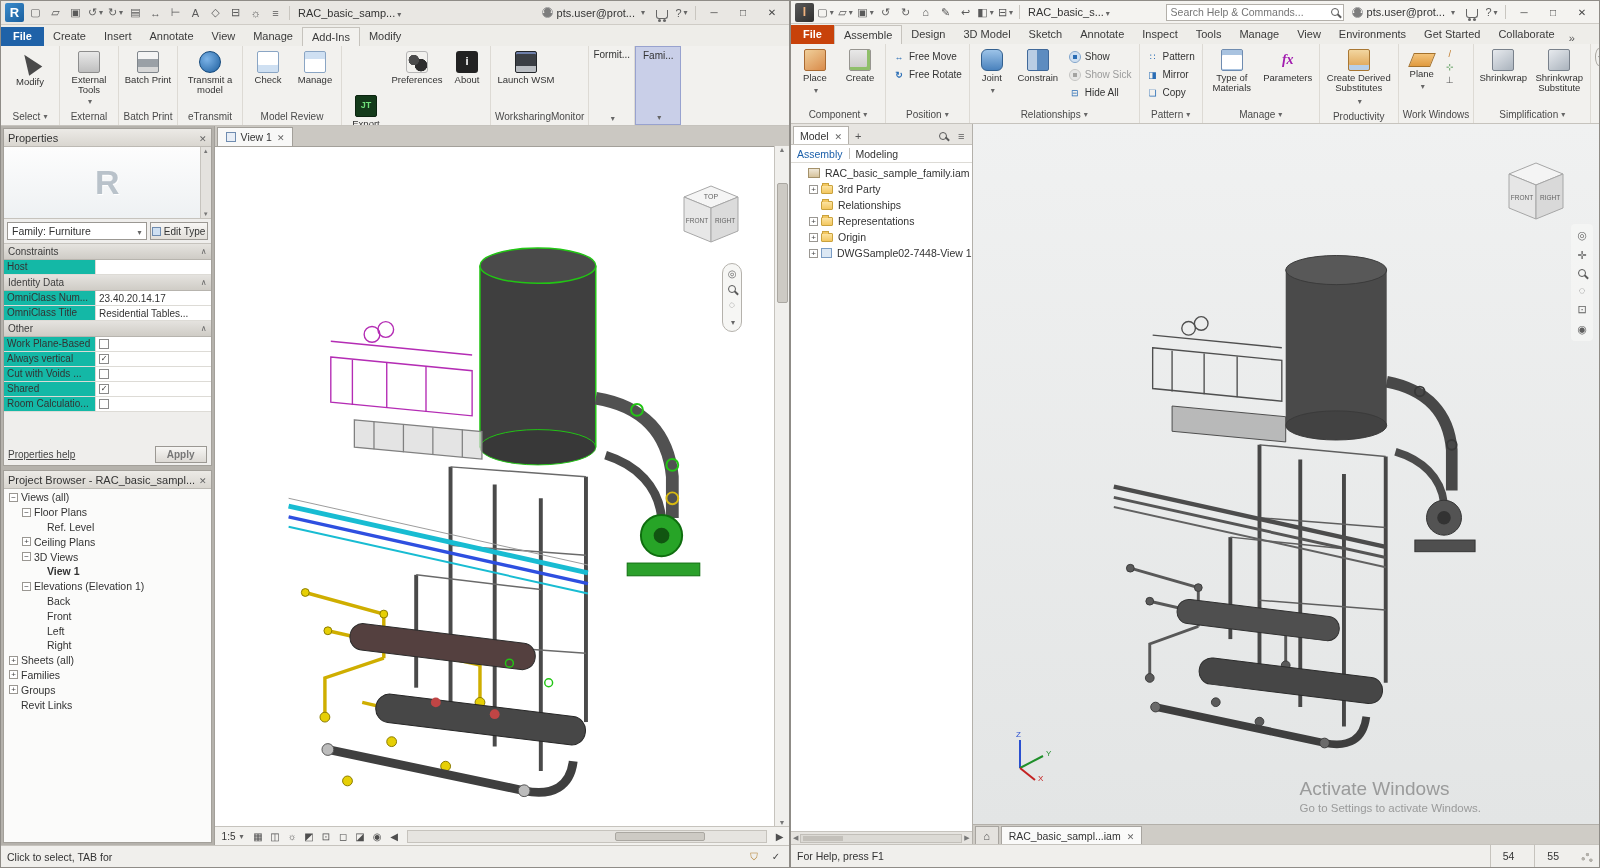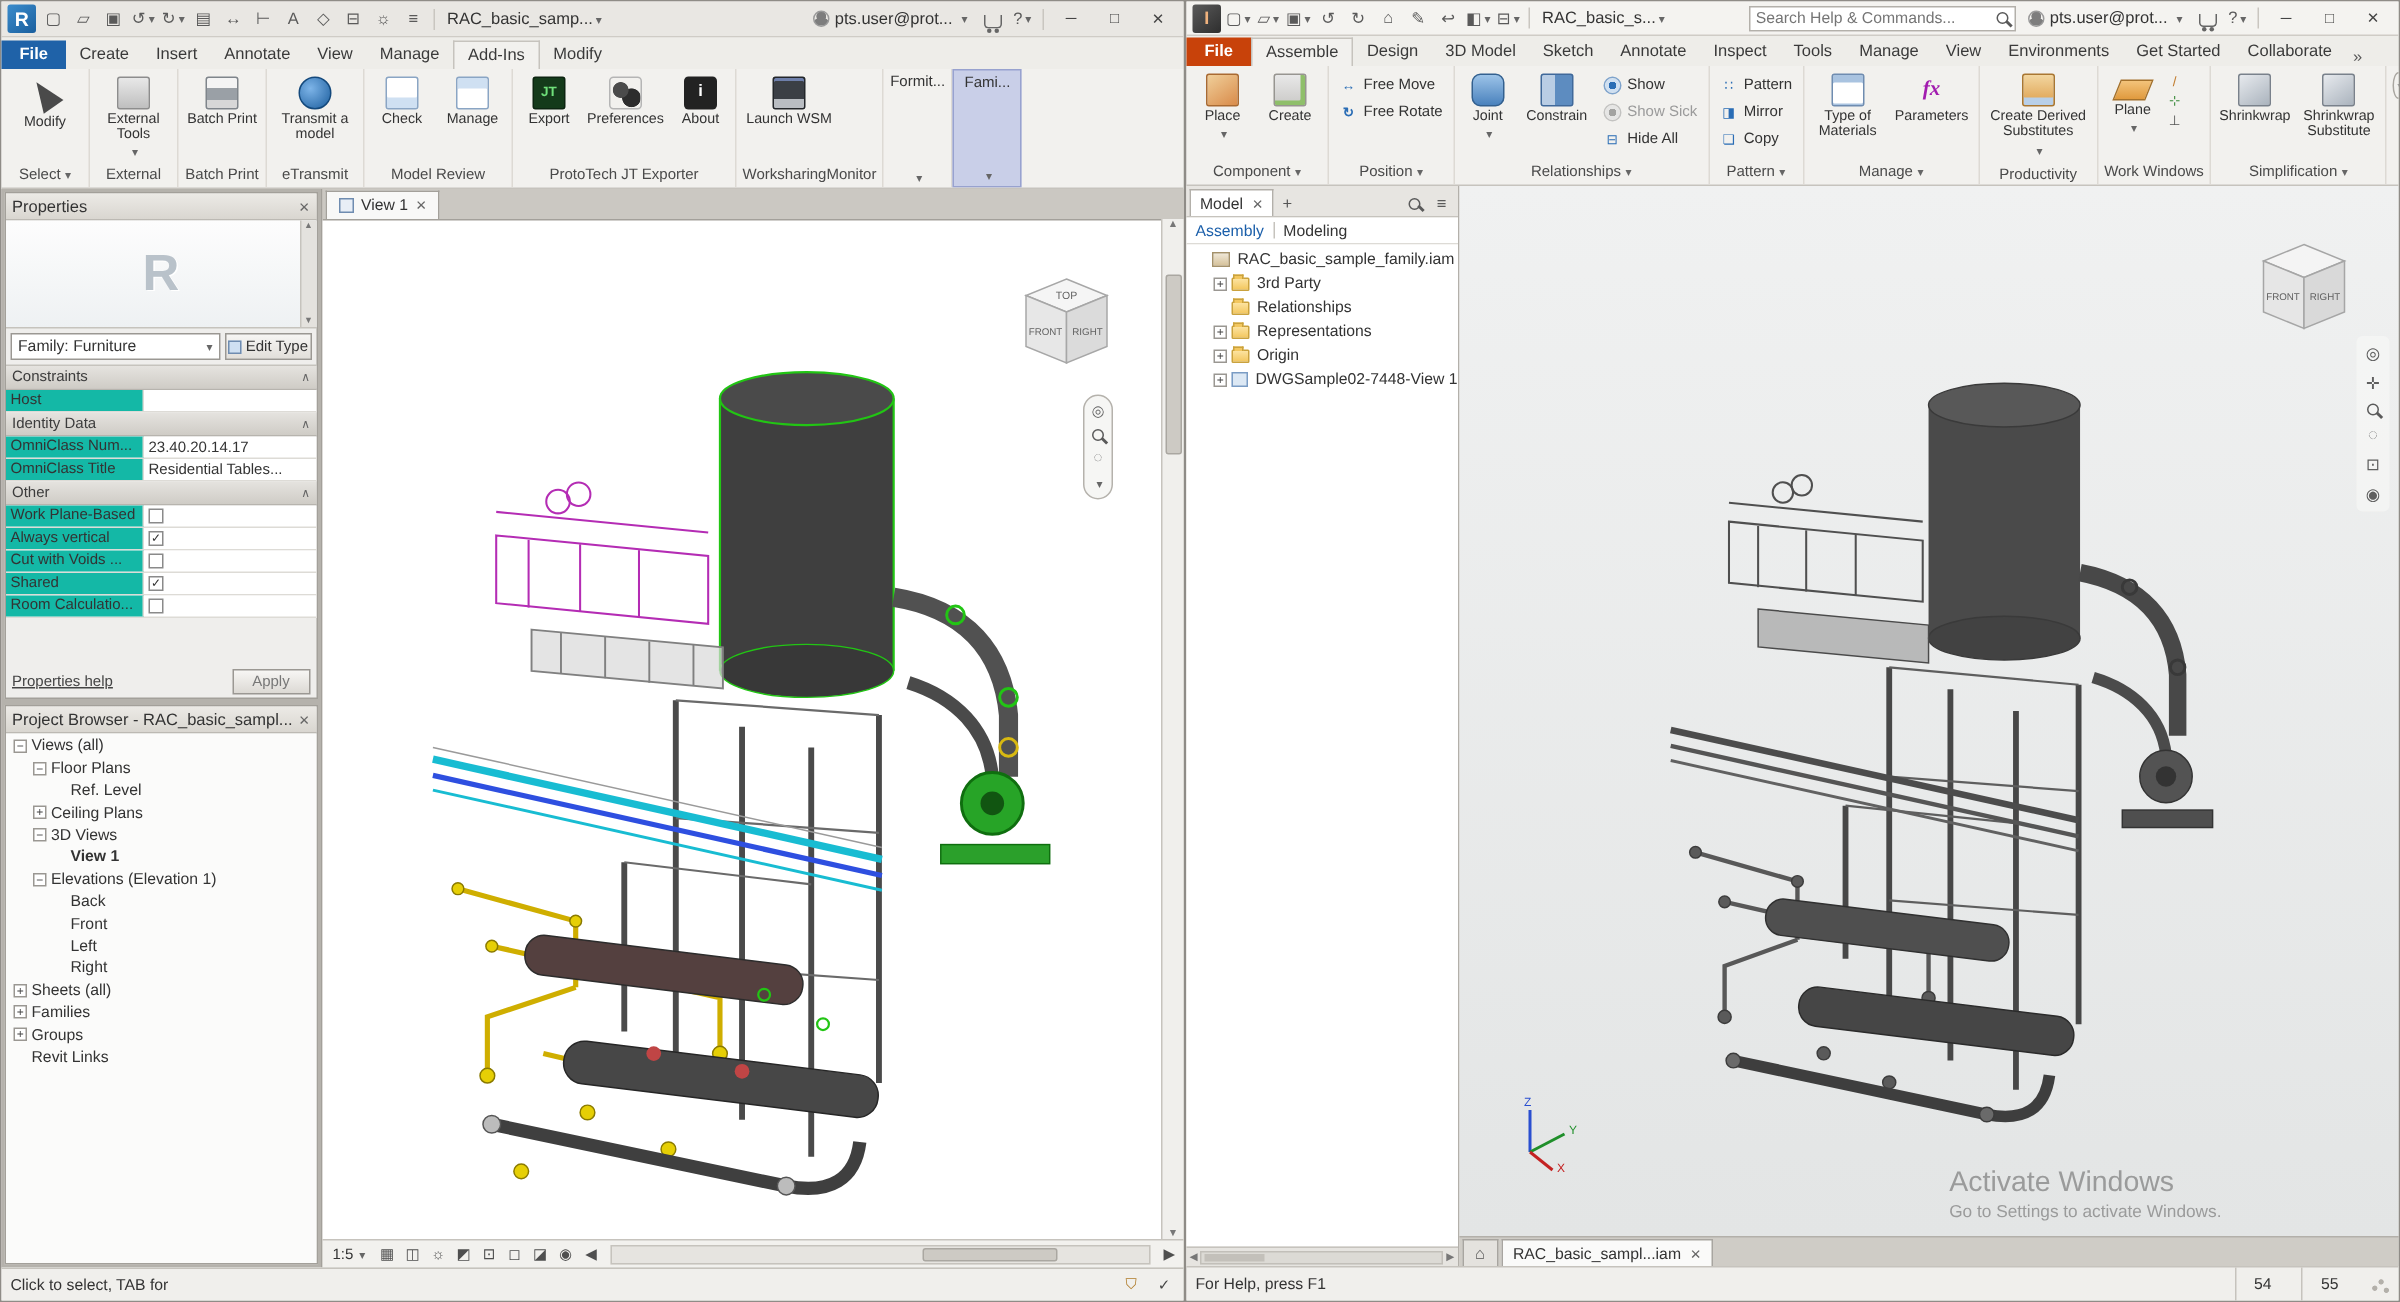--- a/index.html
+++ b/index.html
@@ -43,21 +43,21 @@
   .disabled { color:#9b9b9b; }
   .stack { display:flex; flex-direction:column; gap:1px; padding-top:1px; }
 
   
   .ic-modify { width:0; height:0; border-left:8px solid transparent; border-right:8px solid transparent; border-bottom:20px solid #4a4a4a; transform:rotate(-35deg); margin:2px 0; }
   .ic-exttools { background:linear-gradient(#e8e8e8,#bfbfbf); border:1px solid #8d8d8d; }
   .ic-printer { background:linear-gradient(#f4f4f4 0 35%, #9aa0a6 35% 75%, #d7d7d7 75%); border:1px solid #7f858b; }
   .ic-transmit { background:radial-gradient(circle at 35% 35%, #7db4e8, #1c5e9e); border-radius:50%; border:1px solid #14497c; }
   .ic-check { background:#fff; border:1px solid #8aa5c4; box-shadow:inset 0 -7px 0 #cfe0f2; }
   .ic-managedoc { background:#fff; border:1px solid #8aa5c4; box-shadow:inset 0 7px 0 #cfe0f2; }
-  .ic-jt { background:#143a1a; color:#6fe07a; font-weight:bold; font-size:9px; border:1px solid #0c2410; }
+  .ic-jt { background:#143a1a; color:#6fe07a; font-weight:bold; font-size:9px; border:1px solid #0c2410;margin-top:44px; }
   .ic-gears { background:radial-gradient(circle at 34% 40%, #4b4b4b 0 5px, transparent 5.5px), radial-gradient(circle at 70% 66%, #2d2d2d 0 6px, transparent 6.5px); border:1px solid #b5b5b5; border-radius:3px; }
   .ic-about { background:#222; color:#fff; font-weight:bold; border-radius:3px; font-size:11px; }
   .ic-wsm { background:linear-gradient(#3b3f45 0 70%, #b9bdc2 70%); border:1px solid #23262a; box-shadow:inset 0 2px 0 #6e7faa; }
   .ic-place { background:linear-gradient(145deg,#f0cf9a,#d98b4a); border:1px solid #a96a32; }
   .ic-create { background:linear-gradient(#e8e8e8,#cac9c7); border:1px solid #979590; box-shadow:inset -3px -3px 0 #8fbf6a; }
   .ic-joint { background:linear-gradient(#9cc3e8,#4a82bd); border:1px solid #33608f; border-radius:6px; }
   .ic-constrain { background:linear-gradient(90deg,#b9cde4 0 45%, #5d8cc0 45%); border:1px solid #40699a; }
   .ic-bom { background:#fff; border:1px solid #6f8cb0; box-shadow:inset 0 5px 0 #a9c3e0, inset 0 -1px 0 #a9c3e0; }
   .ic-fx { color:#a21caf; font-style:italic; font-weight:bold; font-family:"Liberation Serif", serif; font-size:14px; }
   .ic-derived { background:linear-gradient(#f2d6a0,#dd9e4b); border:1px solid #a97732; box-shadow:inset 0 -5px 0 #b8cfe8; }
@@ -90,21 +90,21 @@
   .et-ic { width:9px; height:9px; background:#cfe0f2; border:1px solid #6f8cb0; }
   .pgrid { display:flex; flex-direction:column; }
   .prow { display:flex; height:15px; border-bottom:1px solid #dddbd6; background:#fff; font-size:10px; }
   .prow .lab { flex:0 0 92px; background:#14b8a6; border-right:1px solid #dddbd6; padding:1px 3px; white-space:nowrap; overflow:hidden; }
   .prow .val { flex:1; padding:1px 3px; white-space:nowrap; overflow:hidden; display:flex; align-items:center; }
   .psec { display:flex; height:16px; align-items:center; background:linear-gradient(#e5e3df,#cfccc6); border-bottom:1px solid #b7b4ae; padding:0 4px; font-size:10px; color:#3c3c3c; }
   .psec::after { content:"∧"; margin-left:auto; font-size:8px; color:#666; }
   .cbx { width:10px; height:10px; border:1px solid #8a8a8a; background:#fff; display:flex; align-items:center; justify-content:center; font-size:8px; color:#333; line-height:1; }
   .props-bottom { margin-top:auto; display:flex; align-items:center; padding:2px 4px; gap:4px; }
   .help-link { text-decoration:underline; color:#444; font-size:10px; }
-  .apply-btn { margin-left:auto; width:52px; height:17px; border:1px solid #9b9893; background:linear-gradient(#f7f6f4,#dcd9d4); display:flex; align-items:center; justify-content:center; font-size:10px; color:#777; }
+  .apply-btn { margin-left:auto; width:52px; height:17px; border:1px solid #9b9893; background:linear-gradient(#f7f6f4,#dcd9d4); display:flex; align-items:center; justify-content:center; font-size:10px; color:#777;font-weight:bold; }
   .rtree { flex:1; overflow:hidden; background:#fbfbfa; padding-top:1px; }
   .trow { display:flex; align-items:center; height:14.8px; gap:3px; white-space:nowrap; font-size:10.5px; }
   .exp { flex:0 0 9px; height:9px; border:1px solid #9a9792; background:#fff; font-size:8px; line-height:7px; text-align:center; color:#444; }
   .exp:empty { visibility:hidden; }
   .tico { width:0; }
   .tico.ic-asm { width:12px; height:10px; background:linear-gradient(#efe7d7,#d6c29a); border:1px solid #a4916a; margin-right:2px; }
   .tico.ic-folder { width:12px; height:9px; background:linear-gradient(#fce3a0,#f3c75f); border:1px solid #caa23d; border-radius:1px; position:relative; margin-right:2px; }
   .tico.ic-folder::before { content:""; position:absolute; top:-3px; left:0; width:5px; height:2px; background:#f3c75f; border:1px solid #caa23d; border-bottom:none; }
   .tico.ic-dwg { width:11px; height:10px; background:#dce8f4; border:1px solid #7a9cc4; margin-right:2px; }
 

